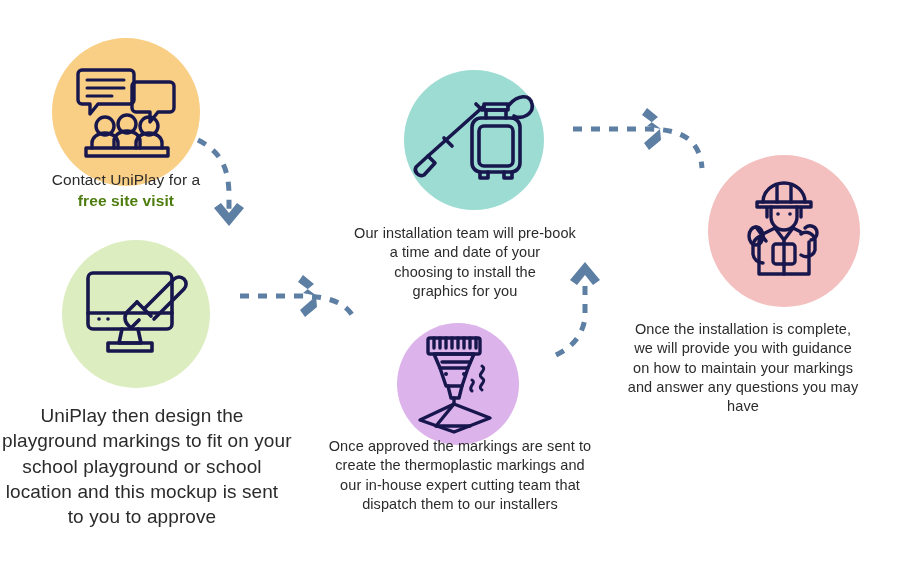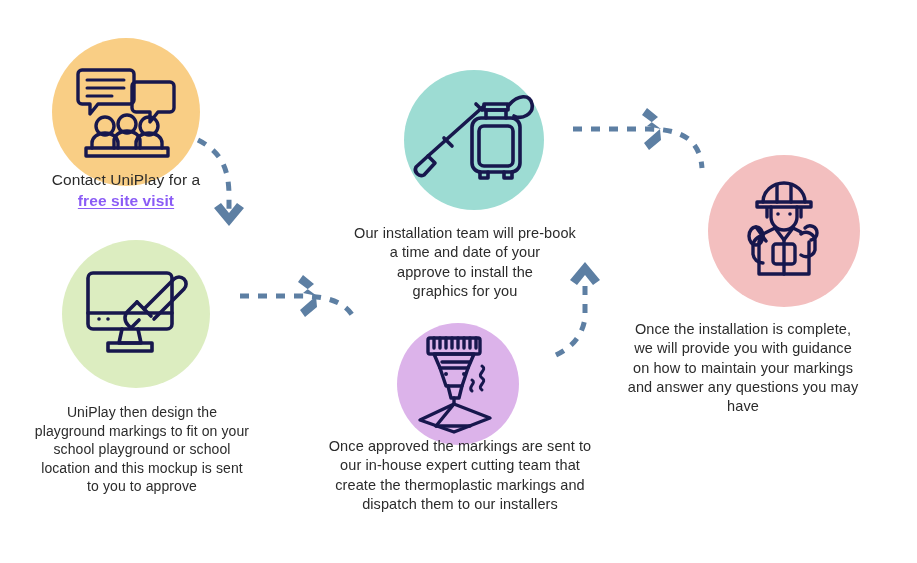--- a/index.html
+++ b/index.html
@@ -44,33 +44,32 @@
   }
   .caption {
     position: absolute;
     text-align: center;
     line-height: 1.33;
     color: #2b2b2b;
     letter-spacing: 0.1px;
   }
   .caption .line { display: block; white-space: nowrap; }
   .link {
-    color: #8b5cf6;
+    color: #4d7c0f;
     font-weight: bold;
-    text-decoration: underline;
     text-underline-offset: 2px;
   }
 
   
   #step1-bubble { left: 52px;  top: 38px;  width: 148px; height: 148px; background: #F9CE85; }
   #step1-caption { left: 10px; top: 170px; width: 232px; font-size: 15.5px; }
 
   
   #step2-bubble { left: 62px;  top: 240px; width: 148px; height: 148px; background: #DCEDC0; }
-  #step2-caption { left: 2px;  top: 403px; width: 280px; font-size: 14px; }
+  #step2-caption { left: 2px;  top: 403px; width: 280px; font-size: 19px; }
 
   
   #step3-bubble { left: 404px; top: 70px;  width: 140px; height: 140px; background: #9DDCD3; }
   #step3-caption { left: 335px; top: 224px; width: 260px; font-size: 14.5px; }
 
   
   #step4-bubble { left: 397px; top: 323px; width: 122px; height: 122px; background: #DCB3EA; }
   #step4-caption { left: 310px; top: 437px; width: 300px; font-size: 14.5px; }
 
   
@@ -188,21 +187,21 @@
 
           <path d="M42,76 l-12,11 a6,6 0 0 0 8,8 l11,-12 Z"></path>
 
           <path d="M96,30 l-6,-6"></path>
         </g>
       </svg>
     </div>
     <div class="caption" id="step3-caption">
       <span class="line">Our installation team will pre-book</span>
       <span class="line">a time and date of your</span>
-      <span class="line">approve to install the</span>
+      <span class="line">choosing to install the</span>
       <span class="line">graphics for you</span>
     </div>
   </div>
 
   <div class="step">
     <div class="bubble" id="step4-bubble">
       <svg width="104" height="104" viewBox="0 0 104 104">
         <g fill="none" stroke="#17174d" stroke-width="3.4" stroke-linejoin="round" stroke-linecap="round">
 
           <rect x="22" y="6" width="52" height="16" rx="2"></rect>
@@ -221,22 +220,22 @@
           <path d="M48,72 L30,94"></path>
           <path d="M30,94 L64,94"></path>
 
           <path d="M76,34 c6,4 -6,8 0,12 c6,4 -6,8 0,12" stroke-width="3"></path>
           <path d="M66,48 c5,3 -5,7 0,11" stroke-width="3"></path>
         </g>
       </svg>
     </div>
     <div class="caption" id="step4-caption">
       <span class="line">Once approved the markings are sent to</span>
+      <span class="line">create the thermoplastic markings and</span>
       <span class="line">our in-house expert cutting team that</span>
-      <span class="line">create the thermoplastic markings and</span>
       <span class="line">dispatch them to our installers</span>
     </div>
   </div>
 
   <div class="step">
     <div class="bubble" id="step5-bubble">
       <svg width="106" height="106" viewBox="0 0 106 106">
         <g fill="none" stroke="#17174d" stroke-width="3.4" stroke-linejoin="round" stroke-linecap="round">
 
           <path d="M32,24 a21,19 0 0 1 42,0"></path>

